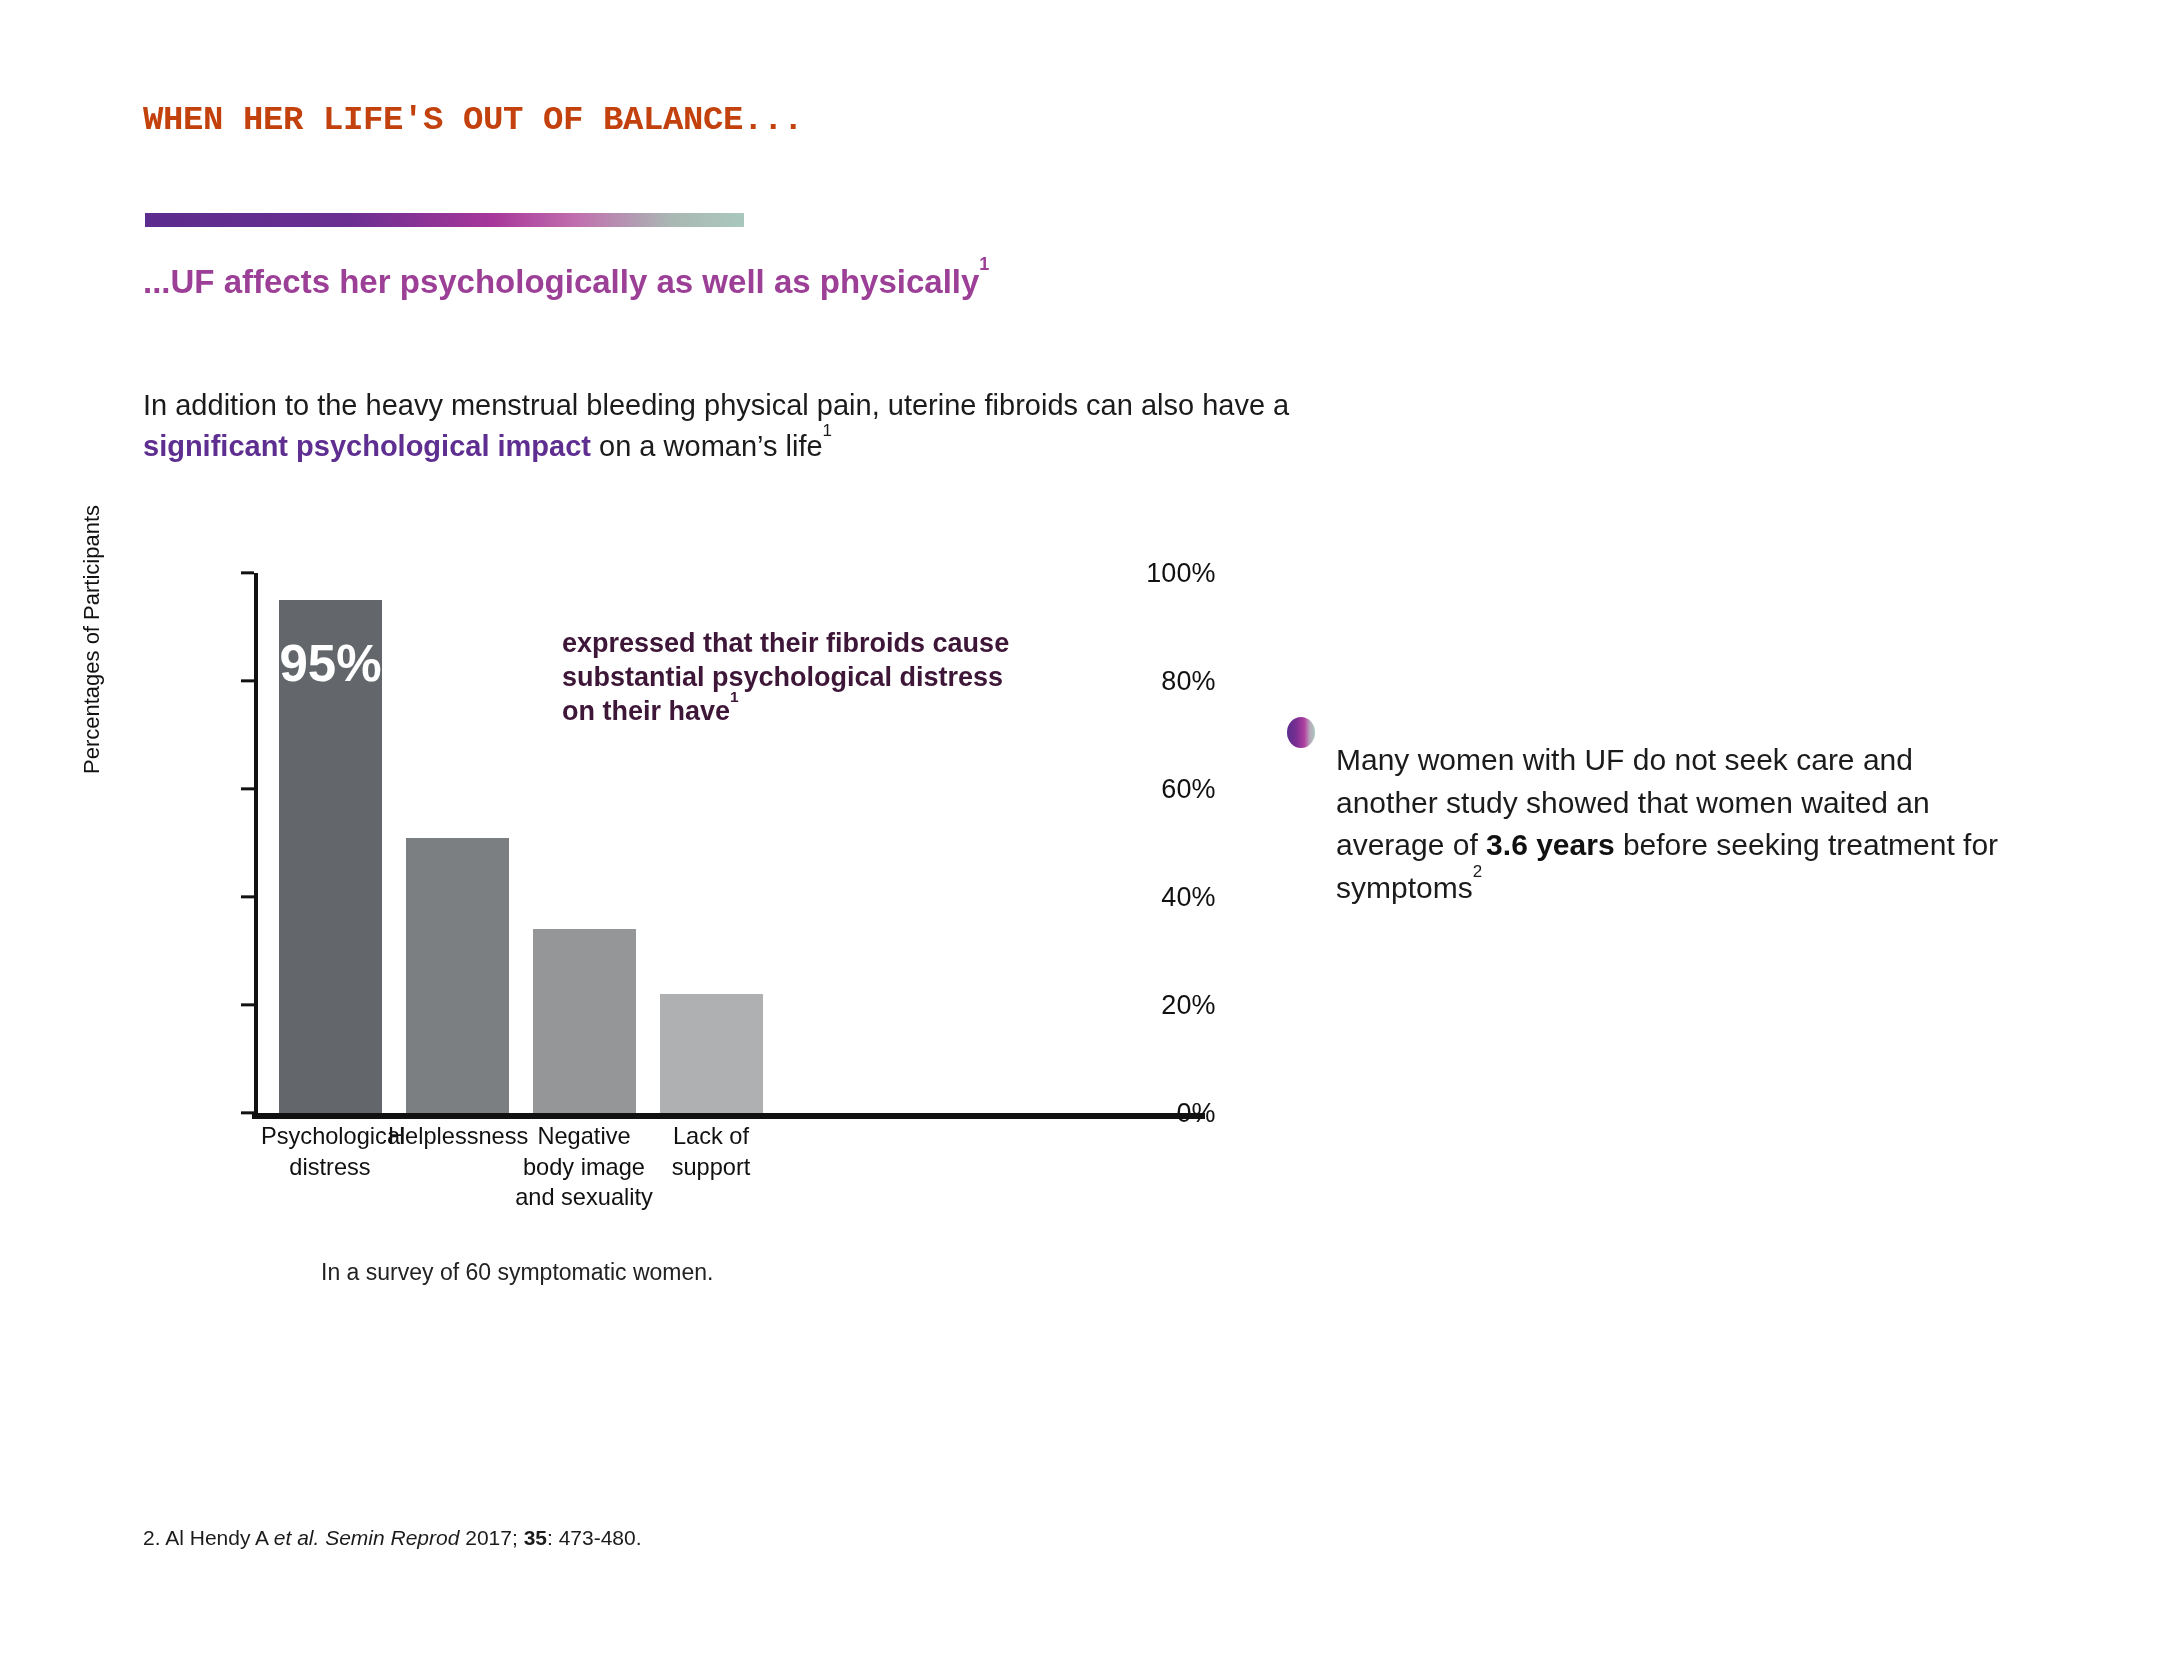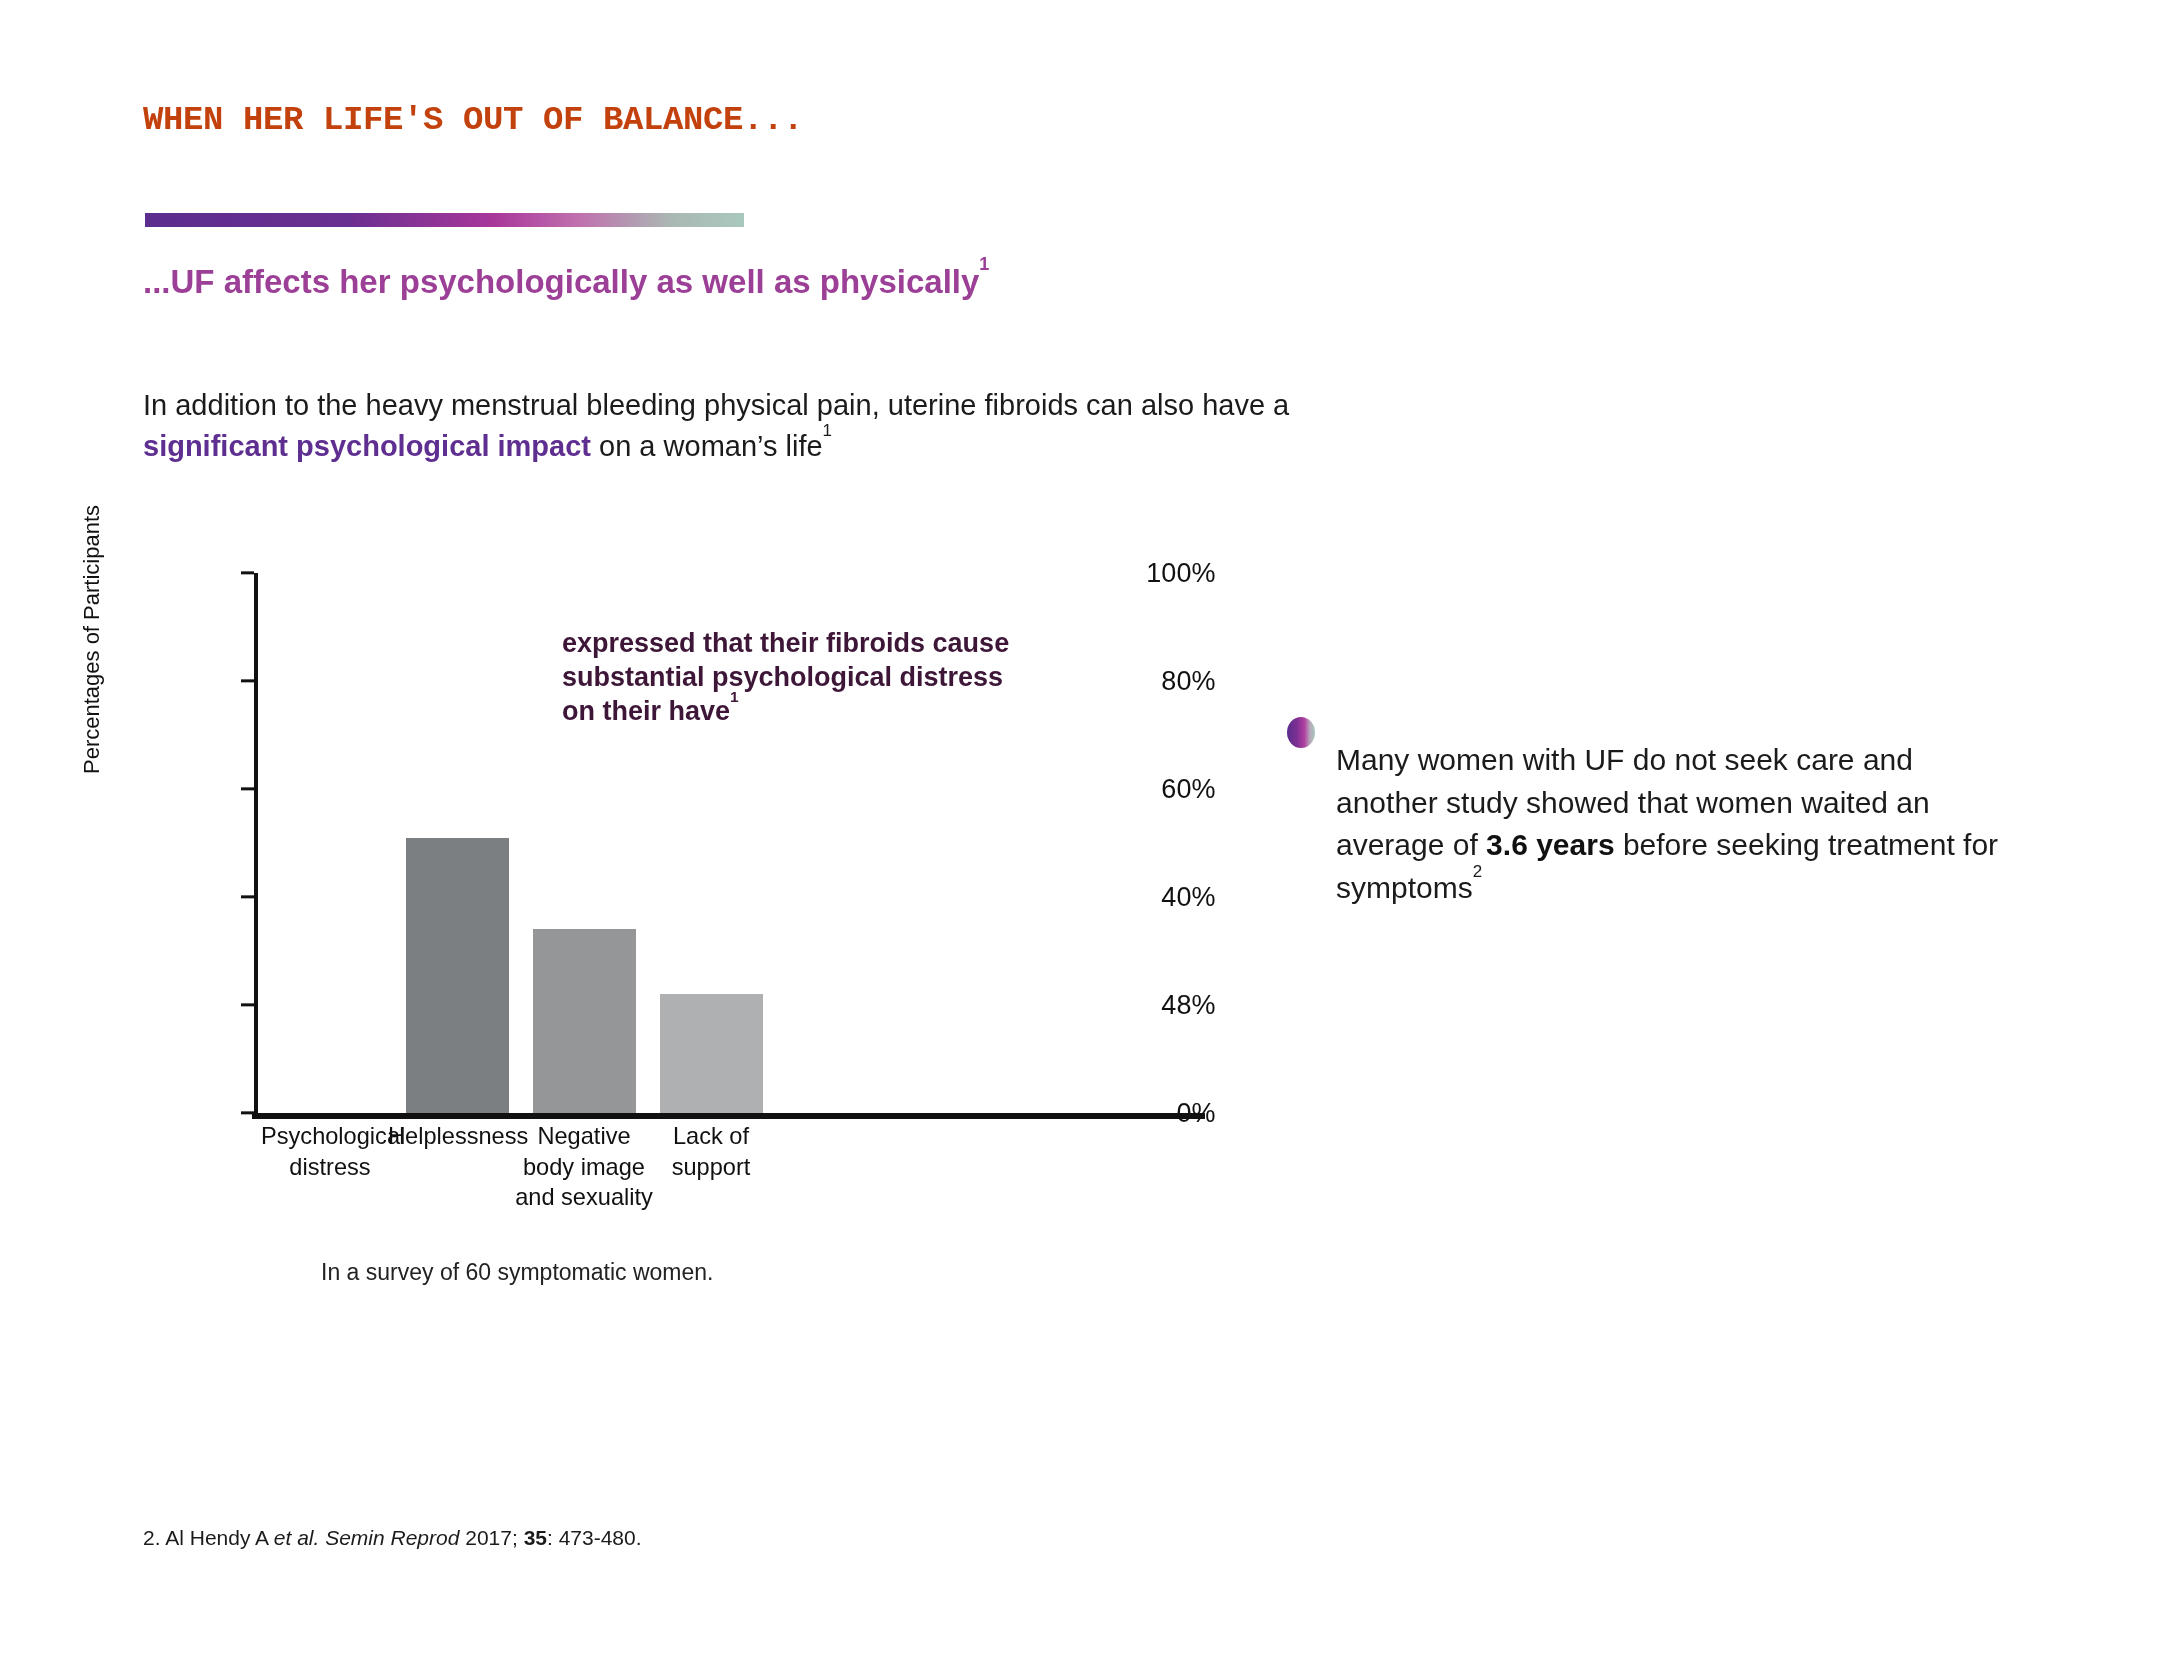--- a/index.html
+++ b/index.html
@@ -130,34 +130,37 @@
 
 <div id="chart">
 
   <div id="y-axis-title">Percentages of Participants</div>
 
   <div id="ytick-wrap"></div>
   <div id="axis-v"></div>
   <div id="axis-h"></div>
 
   <div id="plot">
+      <div class="bar" style="left: 21px; width: 103px; height: 513px; background: rgb(99, 102, 106);">
+        <div class="bar-value">95%</div>
+      </div>
       <div class="bar" style="left: 148px; width: 103px; height: 275px; background: rgb(124, 127, 129);"></div>
       <div class="bar" style="left: 275px; width: 103px; height: 184px; background: rgb(148, 150, 152);"></div>
       <div class="bar" style="left: 402px; width: 103px; height: 119px; background: rgb(174, 176, 177);"></div>
     </div>
 
   <div id="bar-callout">
     <span>expressed that their fibroids cause</span><br>
     <span>substantial psychological distress</span><br>
     <span>on their have</span><sup>1</sup>
   </div>
 
 <div class="ytick-label" style="top: 583px; right: 19.6px;">0%</div>
     <div class="ytick-mark" style="top: 583px;"></div>
-    <div class="ytick-label" style="top: 475px; right: 19.6px;">48%</div>
+    <div class="ytick-label" style="top: 475px; right: 19.6px;">20%</div>
     <div class="ytick-mark" style="top: 475px;"></div>
     <div class="ytick-label" style="top: 367px; right: 19.6px;">40%</div>
     <div class="ytick-mark" style="top: 367px;"></div>
     <div class="ytick-label" style="top: 259px; right: 19.6px;">60%</div>
     <div class="ytick-mark" style="top: 259px;"></div>
     <div class="ytick-label" style="top: 151px; right: 19.6px;">80%</div>
     <div class="ytick-mark" style="top: 151px;"></div>
     <div class="ytick-label" style="top: 43px; right: 19.6px;">100%</div>
     <div class="ytick-mark" style="top: 43px;"></div>
     <div class="xcat" style="left: 118px; width: 138px;">Psychological distress</div>

